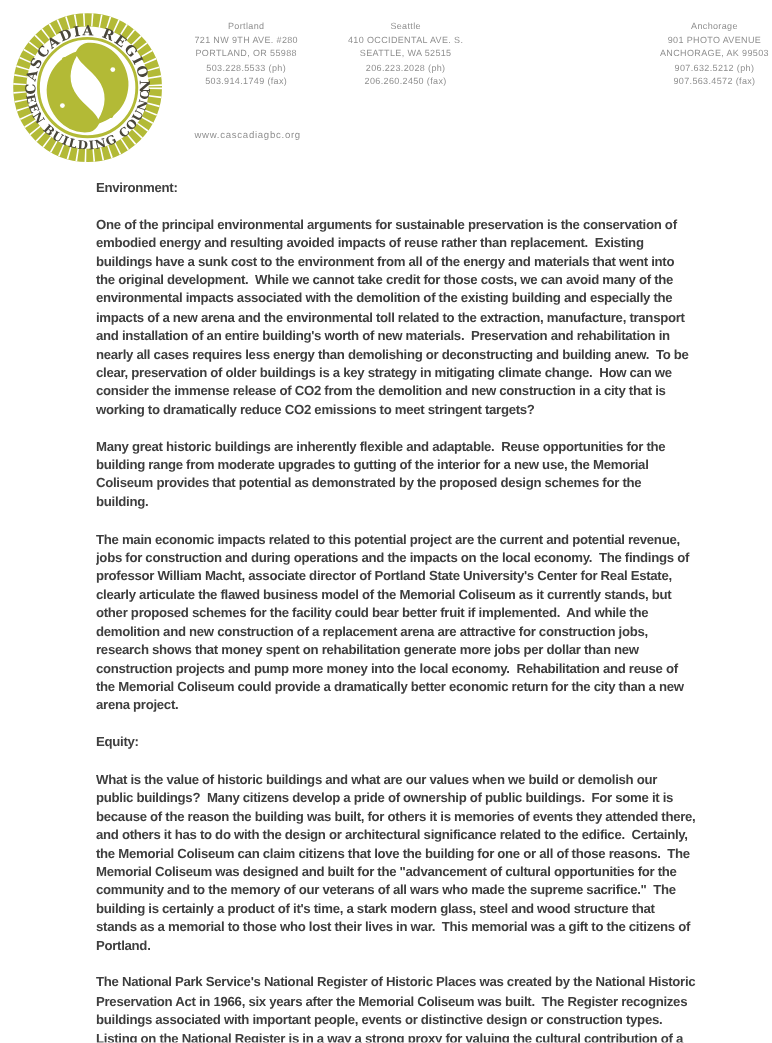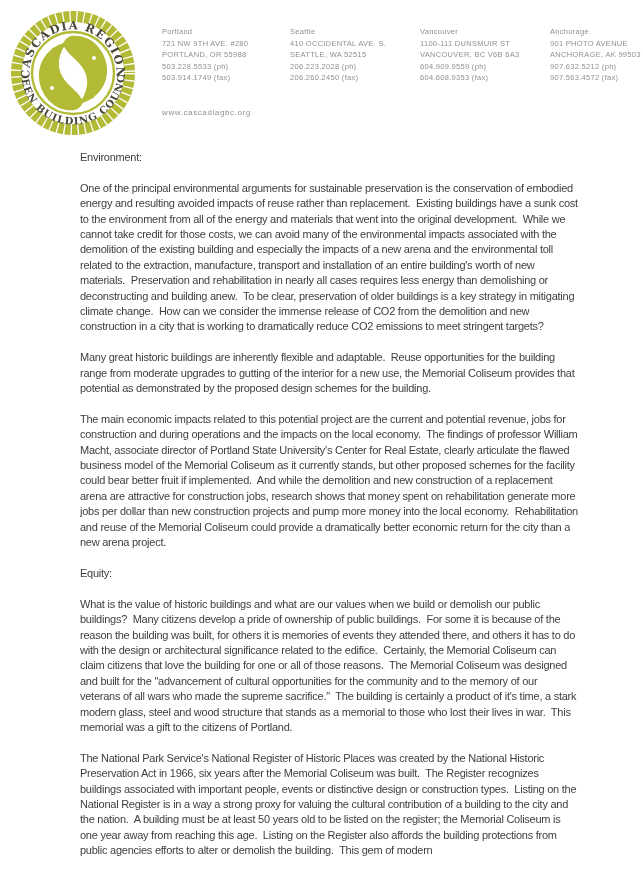--- a/index.html
+++ b/index.html
@@ -13,26 +13,27 @@
   }
 
   
   .logo {
     position: absolute;
     left: 8px; top: 8px;
     width: 130px; height: 130px;
   }
   .office {
     position: absolute;
-    top: 26px;
+    top: 16px;
     color: #8f8f8f;
     font-size: 7.5px;
     line-height: 11.6px;
     letter-spacing: 0.3px;
     white-space: nowrap;
+    text-align: center;
   }
   .office .city { margin-bottom: 0; }
   .website {
     position: absolute;
     left: 162px; top: 108px;
     color: #8f8f8f;
     font-size: 8px;
     letter-spacing: 0.6px;
   }
 
@@ -45,20 +46,21 @@
     overflow: hidden;
     color: #3e3e3e;
     font-size: 11px;
     line-height: 15.4px;
     letter-spacing: -0.25px;
   }
   .body-text .heading,
   .body-text .para {
     margin: 0 0 15.4px 0;
     white-space: pre-wrap;
+    font-weight: bold;
   }
 </style>
 </head>
 <body>
 
 <div class="page">
 
   <div class="logo">
     <svg width="130" height="130" viewBox="0 0 130 130">
 
@@ -101,27 +103,20 @@
     <div>503.228.5533 (ph)</div>
     <div>503.914.1749 (fax)</div>
   </div>
   <div class="office" style="left:290px">
     <div class="city">Seattle</div>
     <div>410 OCCIDENTAL AVE. S.</div>
     <div>SEATTLE, WA 52515</div>
     <div>206.223.2028 (ph)</div>
     <div>206.260.2450 (fax)</div>
   </div>
-  <div class="office" style="left:420px">
-    <div class="city">Vancouver</div>
-    <div>1100-111 DUNSMUIR ST</div>
-    <div>VANCOUVER, BC  V6B 6A3</div>
-    <div>604.909.9559 (ph)</div>
-    <div>604.608.9353 (fax)</div>
-  </div>
   <div class="office" style="left:550px">
     <div class="city">Anchorage</div>
     <div>901 PHOTO AVENUE</div>
     <div>ANCHORAGE, AK 99503</div>
     <div>907.632.5212 (ph)</div>
     <div>907.563.4572 (fax)</div>
   </div>
 
   <div class="website">www.cascadiagbc.org</div>
 

